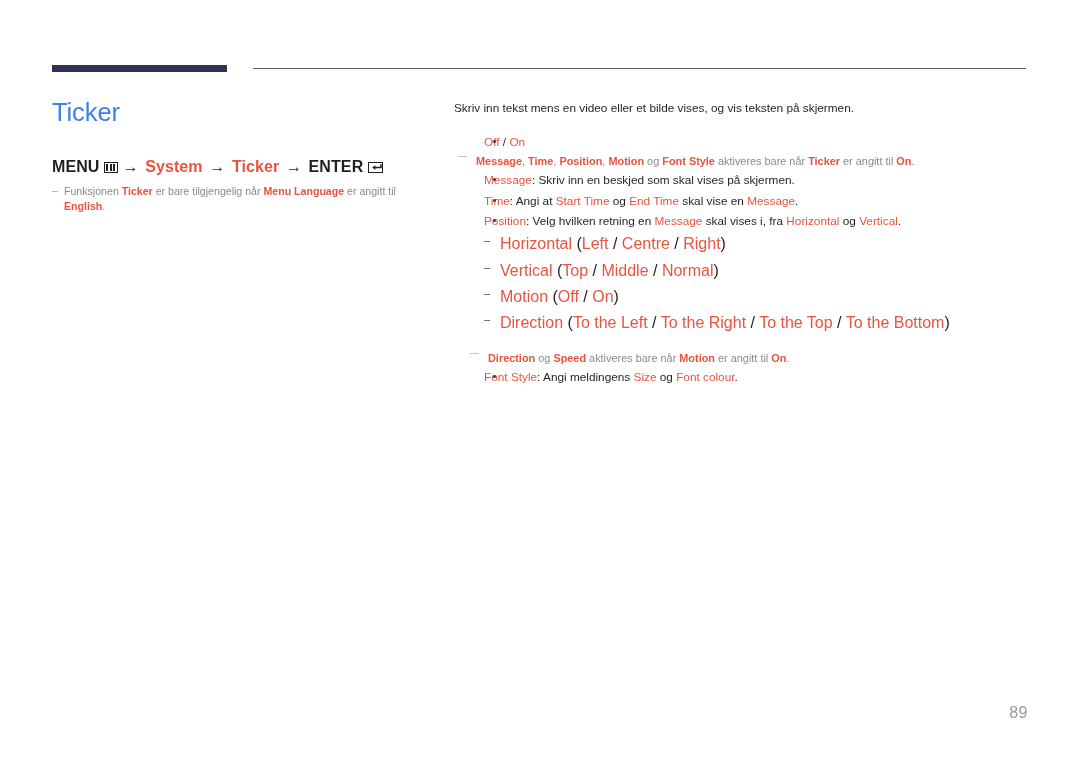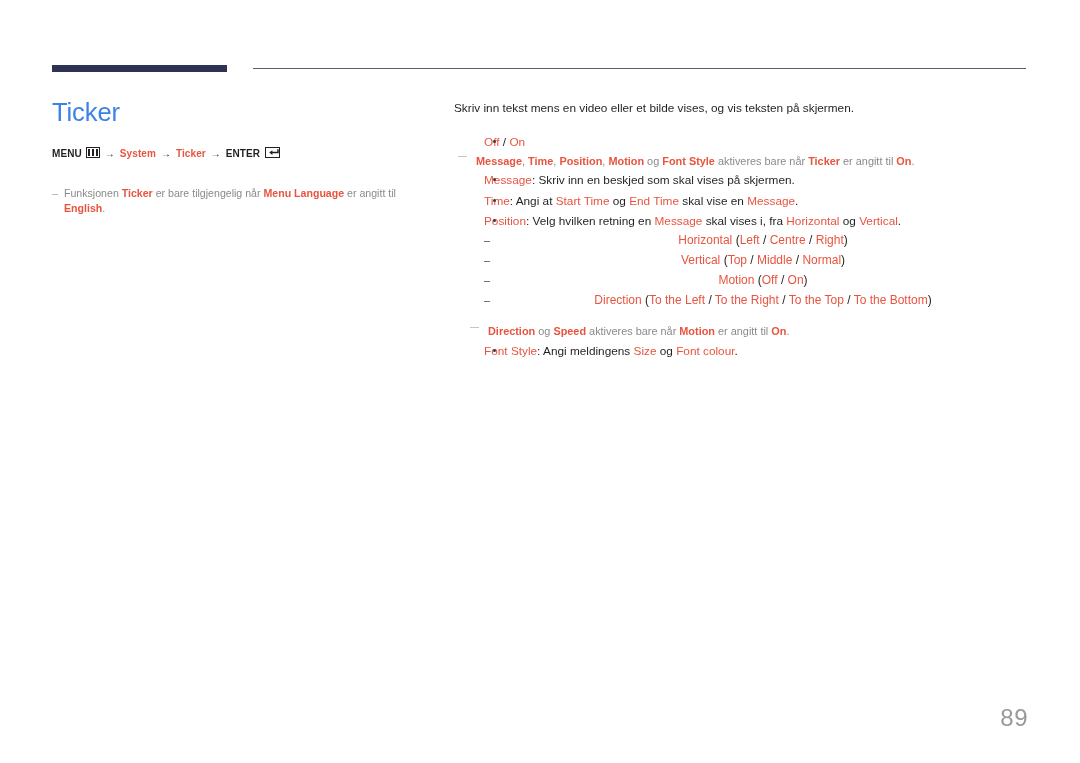--- a/index.html
+++ b/index.html
@@ -49,22 +49,22 @@
   #page-title {
     font-size: 25.5px;
     font-weight: 400;
     color: #3b82e8;
     letter-spacing: -0.1px;
     line-height: 1.1;
     margin: 0;
     padding: 0;
   }
   #menu-path {
-    margin-top: 21px;
-    font-size: 10px;
+    margin-top: 31px;
+    font-size: 16px;
     font-weight: 700;
     color: #231f20;
     letter-spacing: 0.1px;
     line-height: 1.3;
     white-space: nowrap;
   }
   #menu-path .accent { color: #e8543f; }
   #menu-path .arrow {
     color: #231f20;
     font-weight: 400;
@@ -115,21 +115,21 @@
     line-height: 1.45;
     color: #8a8a8a;
   }
   .note::before {
     content: "\2013";
     position: absolute;
     left: 0;
     top: -0.5px;
     color: #a7a7a7;
   }
-  #left-note { margin-top: 26px; }
+  #left-note { margin-top: 6px; }
   .note b { color: #e8543f; font-weight: 700; }
 
   
   #right-col {
     position: absolute;
     left: 454px;
     top: 100px;
     width: 572px;
   }
   #intro {
@@ -165,24 +165,23 @@
   .b1-text { display: block; position: relative; }
 
   ul.lvl2 {
     list-style: none;
     margin: 0;
     padding: 0;
   }
   ul.lvl2 > li {
     position: relative;
     padding-left: 16px;
-    font-size: 12px;
+    font-size: 16px;
     line-height: 1.65;
     color: #231f20;
-    text-align: center;
   }
   ul.lvl2 > li::before {
     content: "\2013";
     position: absolute;
     left: 0;
     top: 0;
     color: #4a4a4a;
     font-size: 11px;
   }
 
@@ -207,21 +206,21 @@
 
   .r { color: #e8543f; }
   .rb { color: #e8543f; font-weight: 700; }
   .note-item .rb { font-weight: 700; }
 
   
   #page-number {
     position: absolute;
     right: 52px;
     top: 704px;
-    font-size: 24px;
+    font-size: 16px;
     color: #9a9a9a;
     font-weight: 400;
     letter-spacing: 0.5px;
   }
 </style>
 </head>
 <body>
 
 <div id="top-rules">
   <div class="rule-thick"></div>

